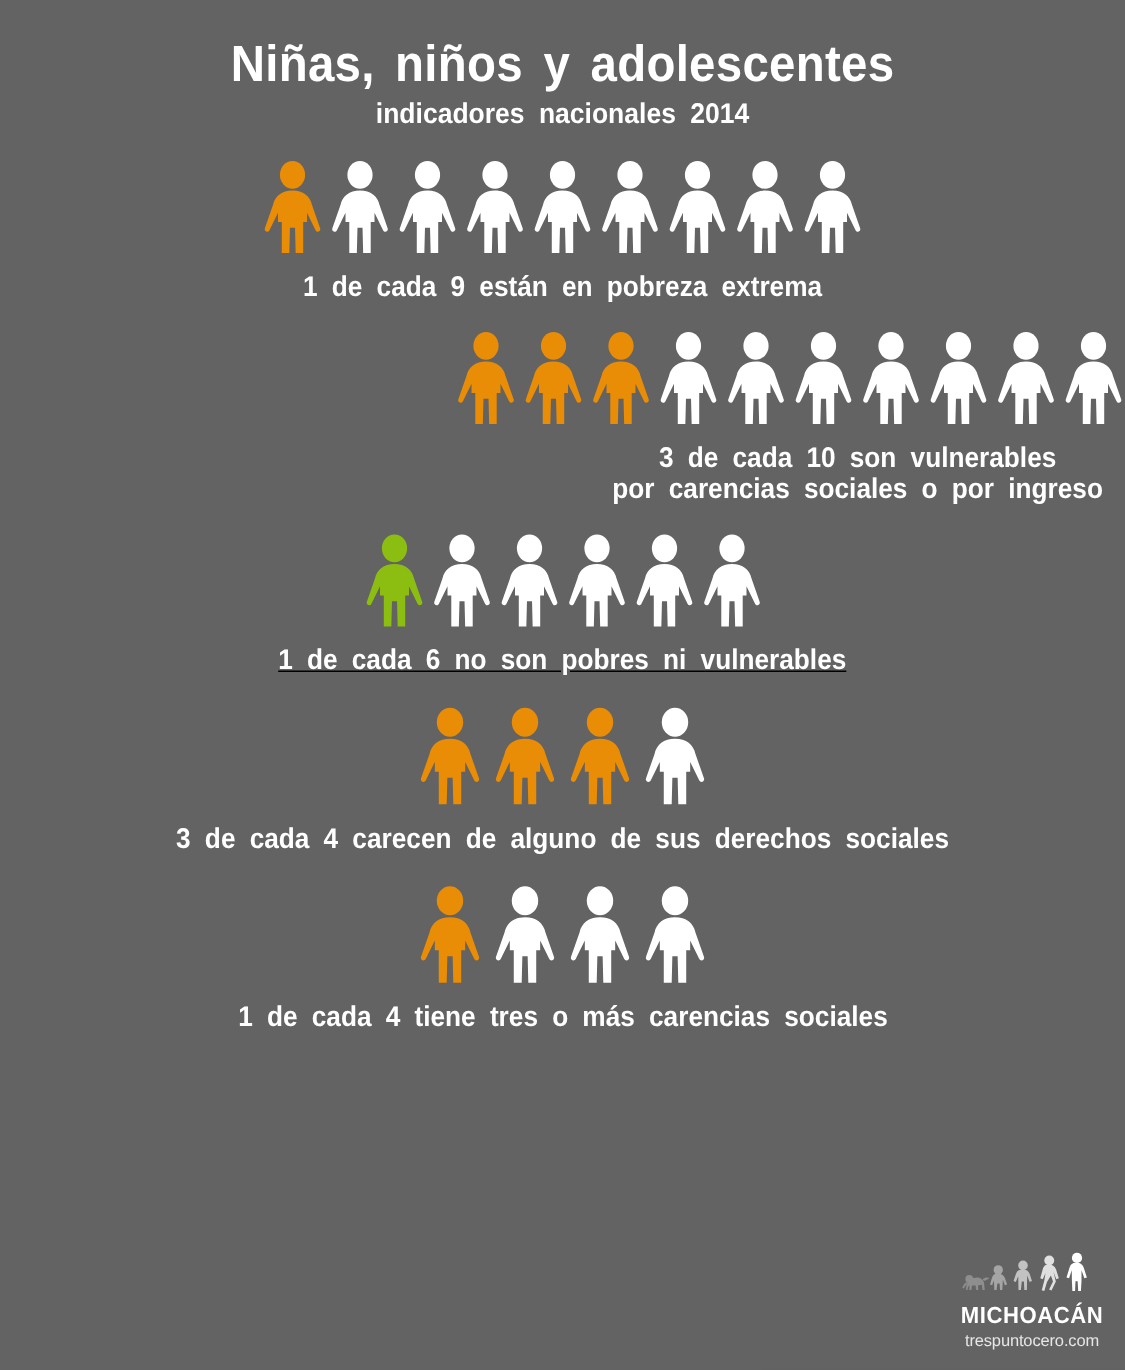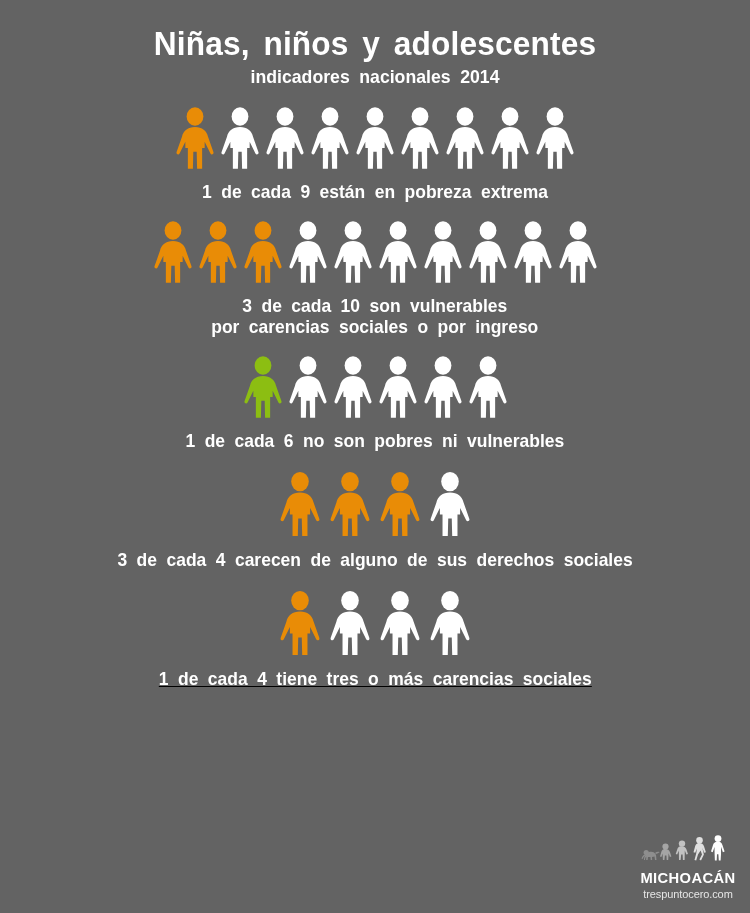--- a/index.html
+++ b/index.html
@@ -84,27 +84,27 @@
     transform: scaleX(0.92);
     transform-origin: center;
     white-space: pre-line;
   }
 
   
   .row-1 { margin-top: 14px; }
   .row-1 .caption { margin-top: 13px; }
   .row-2 { margin-top: 18px; }
   .row-2 .caption { margin-top: 11px; }
-  .row-3 { margin-top: 17px; }
+  .row-3 { margin-top: 17px; align-items: flex-end; }
   .row-3 .caption { margin-top: 11px; }
-  .row-4 { margin-top: 18px; }
+  .row-4 { margin-top: 18px; text-decoration: underline; }
   .row-4 .caption { margin-top: 11px; }
   .row-5 { margin-top: 18px; }
   .row-5 .caption { margin-top: 11px; }
-  .row-6 { margin-top: 19px; text-decoration: underline; }
+  .row-6 { margin-top: 19px; }
   .row-6 .caption { margin-top: 11px; }
 
   
   .logo {
     position: absolute;
     right: 10px;
     bottom: 12px;
     width: 104px;
     text-align: center;
   }

